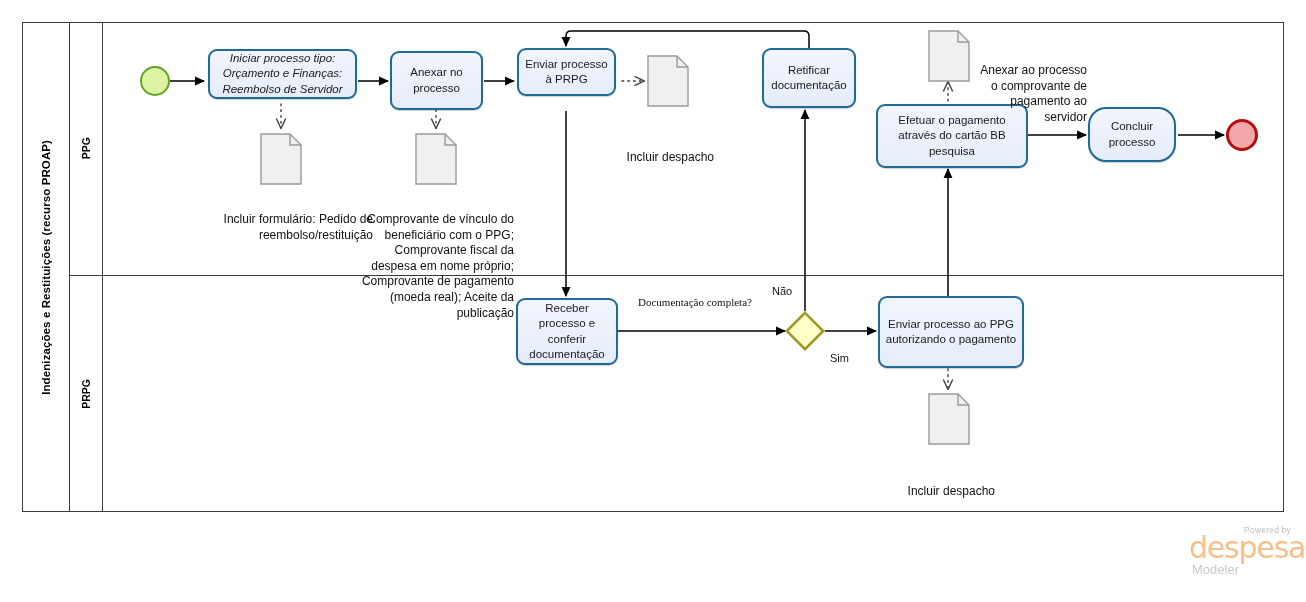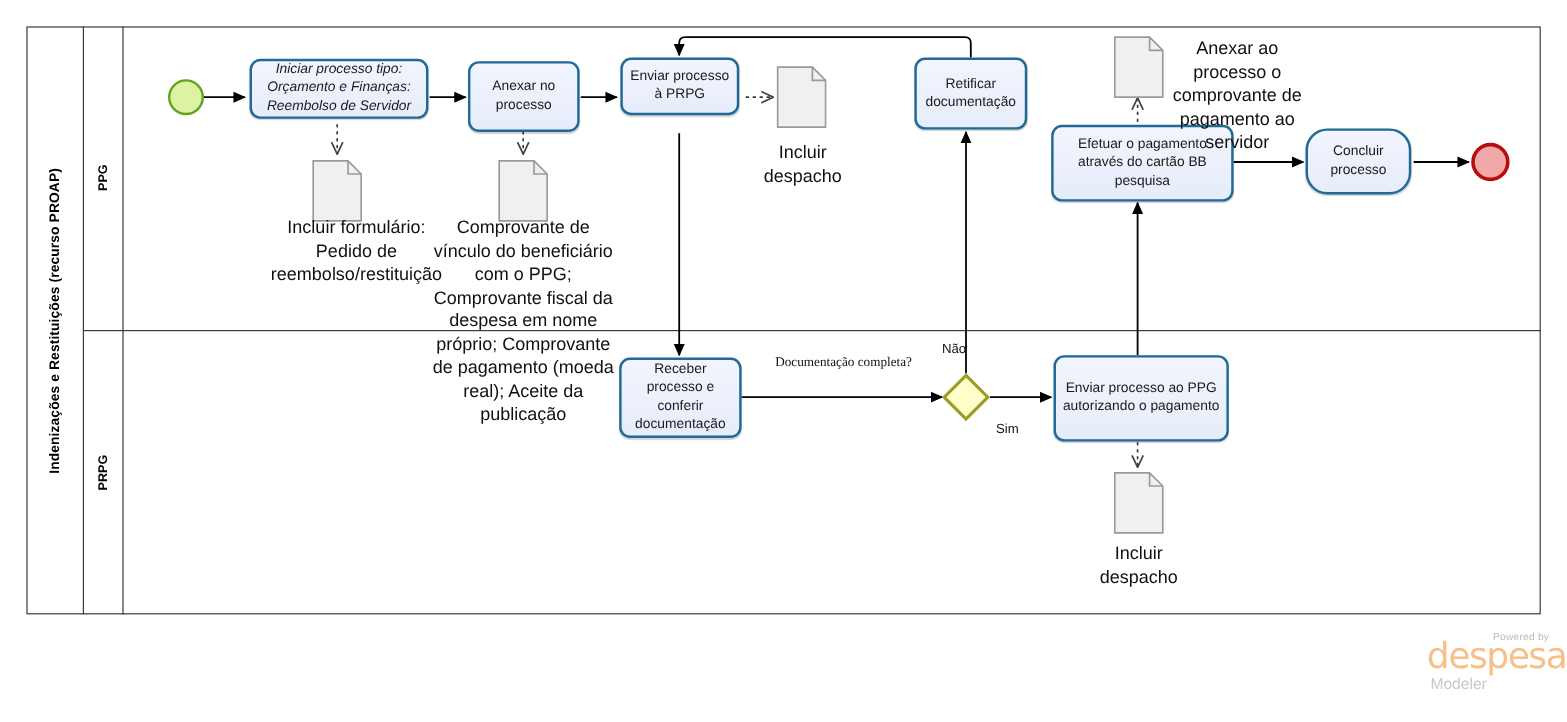--- a/index.html
+++ b/index.html
@@ -134,33 +134,34 @@
   }
 
   
   .dataobj {
     position: absolute;
     width: 42px;
     height: 52px;
   }
   .dataobj-label {
     position: absolute;
-    text-align: center;
-    font-size: 15px;
+    text-align: right;
+    font-size: 12px;
     line-height: 1.3;
     color: #111;
+    margin-top: 32px;
   }
 
   
   .edge-label {
     position: absolute;
     font-size: 11px;
     line-height: 1.3;
     color: #111;
-    text-align: center;
+    text-align: left;
     white-space: pre-line;
   }
 
   
   .watermark {
     position: absolute;
     left: 1189px;
     top: 525px;
     width: 104px;
     height: 52px;

